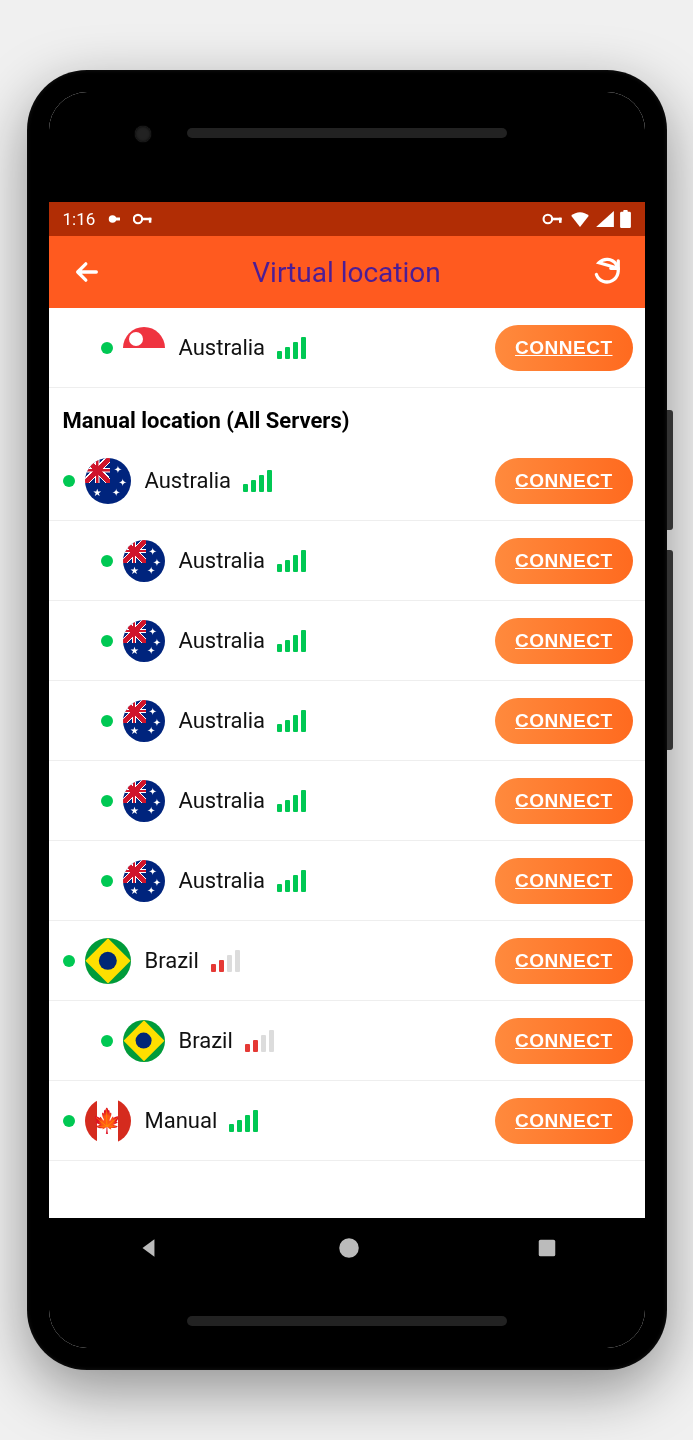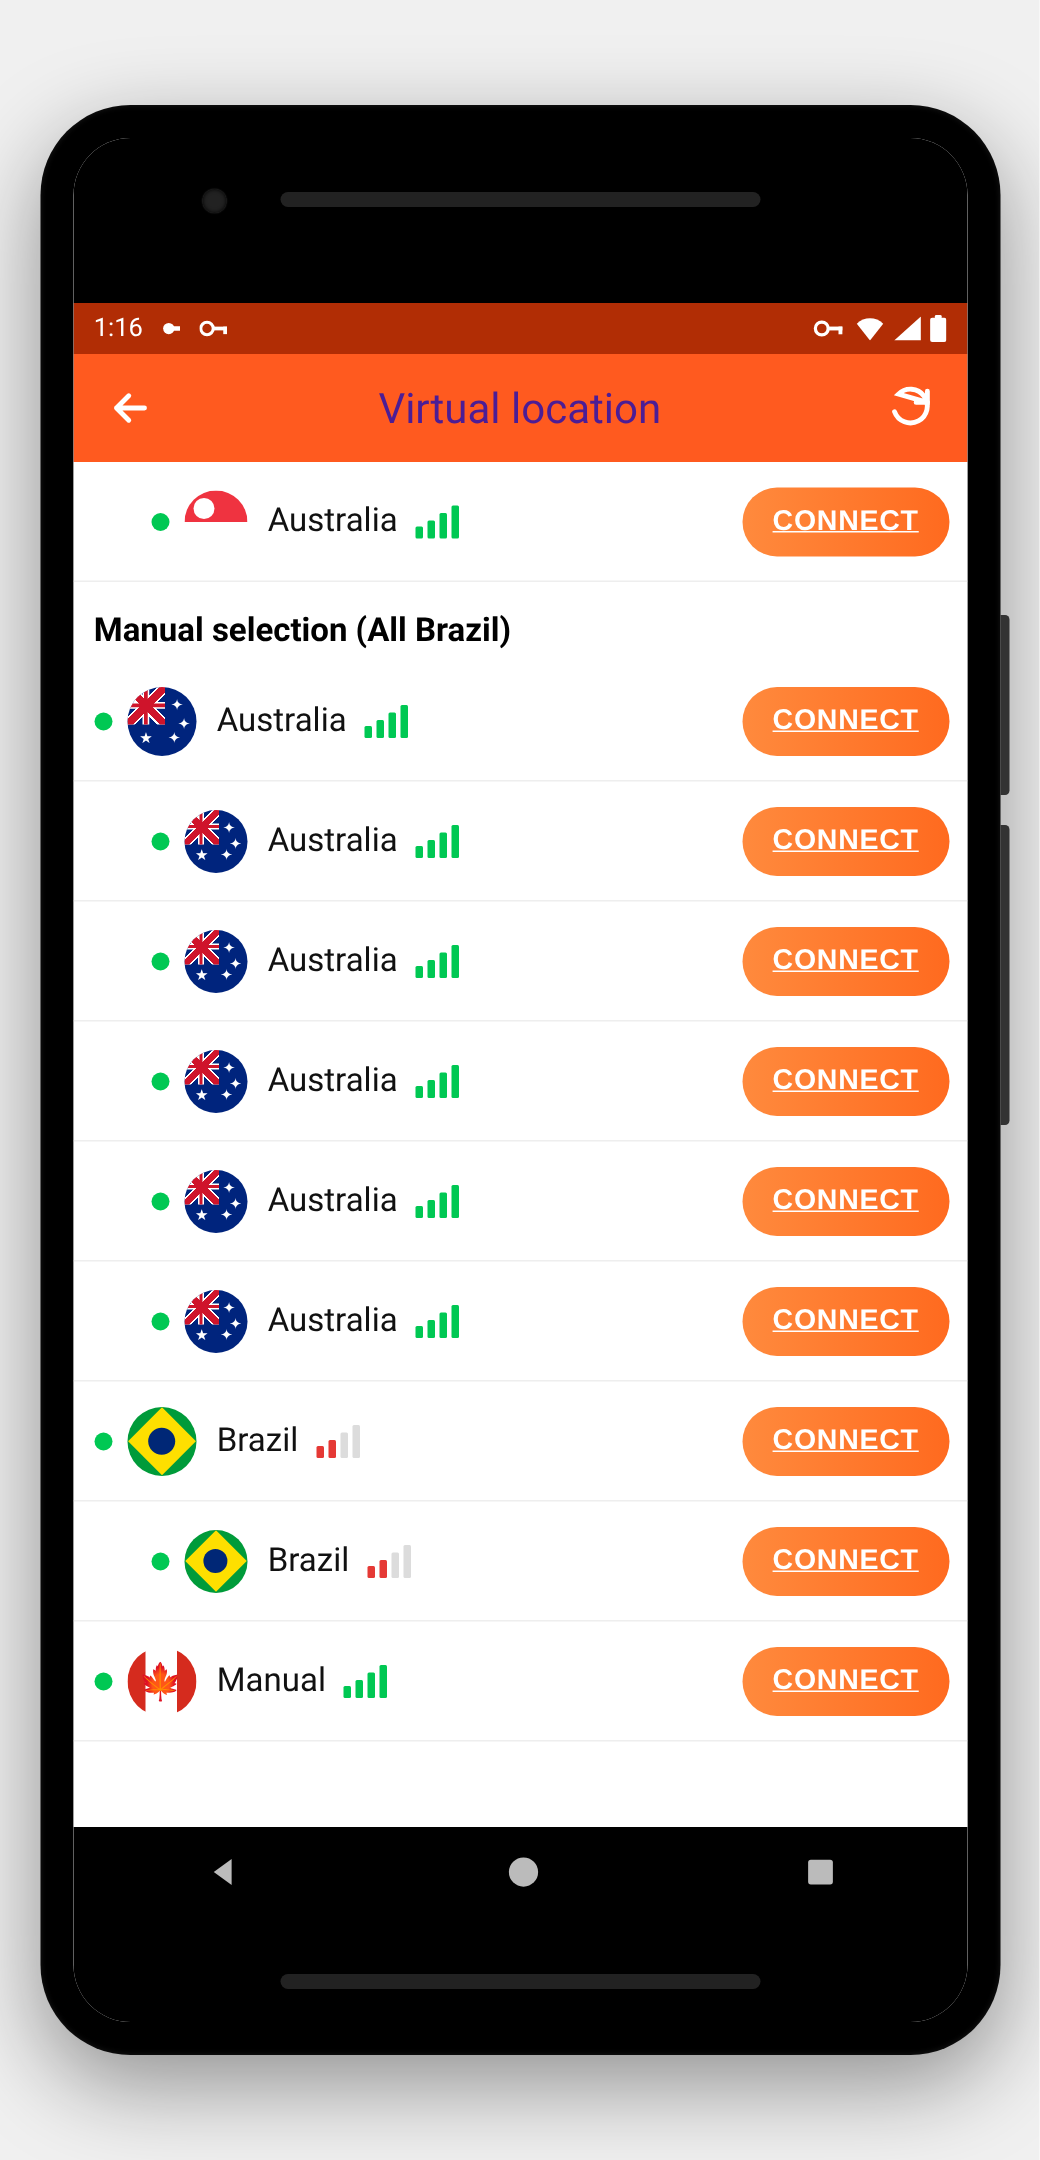--- a/index.html
+++ b/index.html
@@ -260,21 +260,21 @@
     <span class="country-name">Australia</span>
     <div class="signal">
             <div class="bar b1 green"></div>
             <div class="bar b2 green"></div>
             <div class="bar b3 green"></div>
             <div class="bar b4 green"></div>
           </div>
     <div class="spacer"></div>
     <button class="connect-btn">CONNECT</button>
   </div>
-        <div class="section-header">Manual selection (All Brazil)</div>
+        <div class="section-header">Manual location (All Servers)</div>
         <div class="row parent">
     <div class="dot"></div>
     <div class="flag  flag-au">
             <span class="star" style="bottom:12%;left:18%;">★</span>
             <span class="star" style="top:15%;right:18%;">✦</span>
             <span class="star" style="top:42%;right:8%;">✦</span>
             <span class="star" style="bottom:12%;right:22%;">✦</span>
           </div>
     <span class="country-name">Australia</span>
     <div class="signal">

